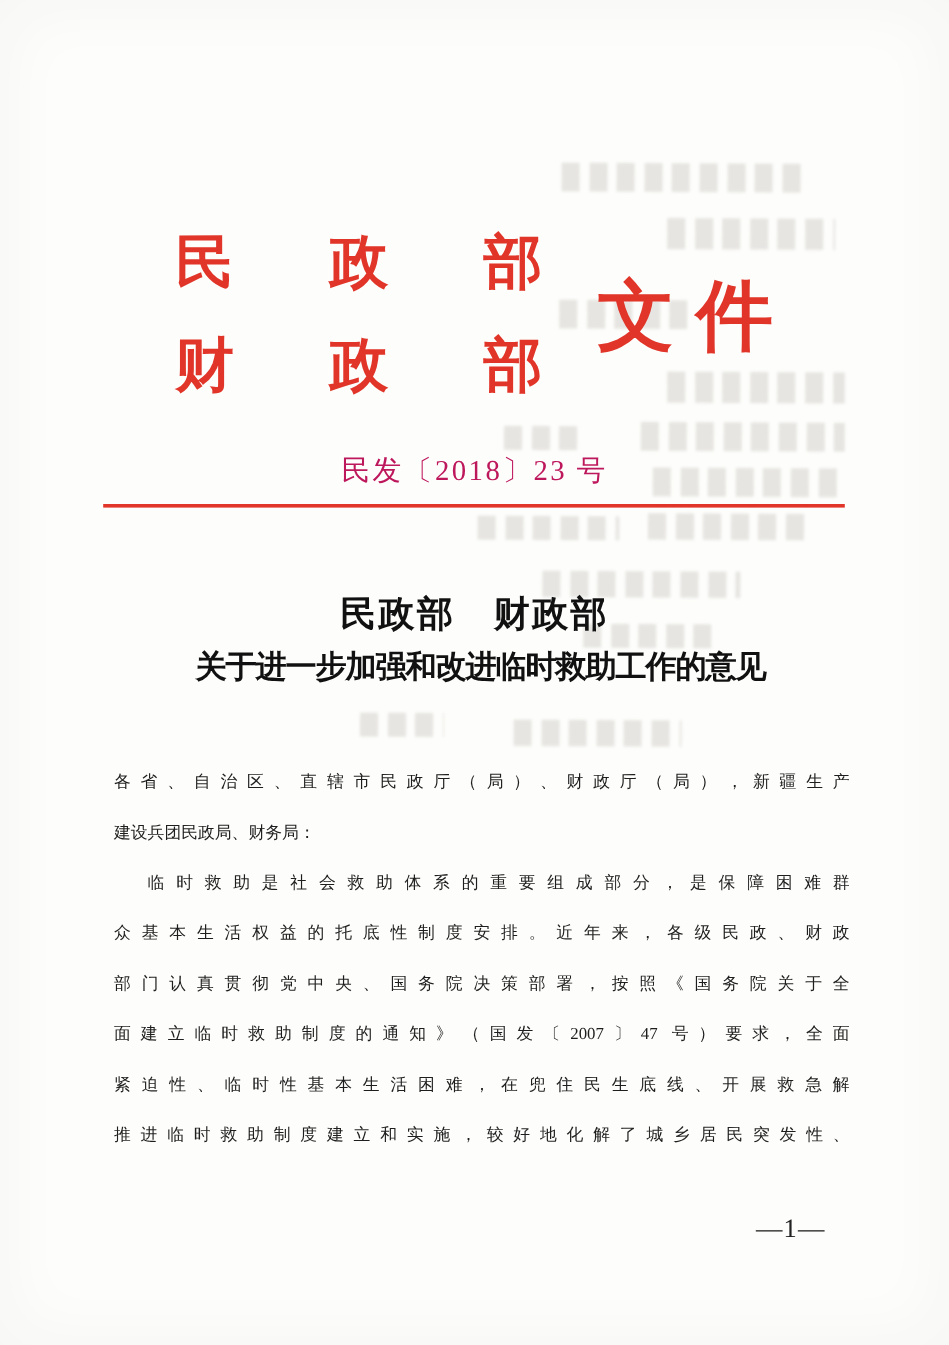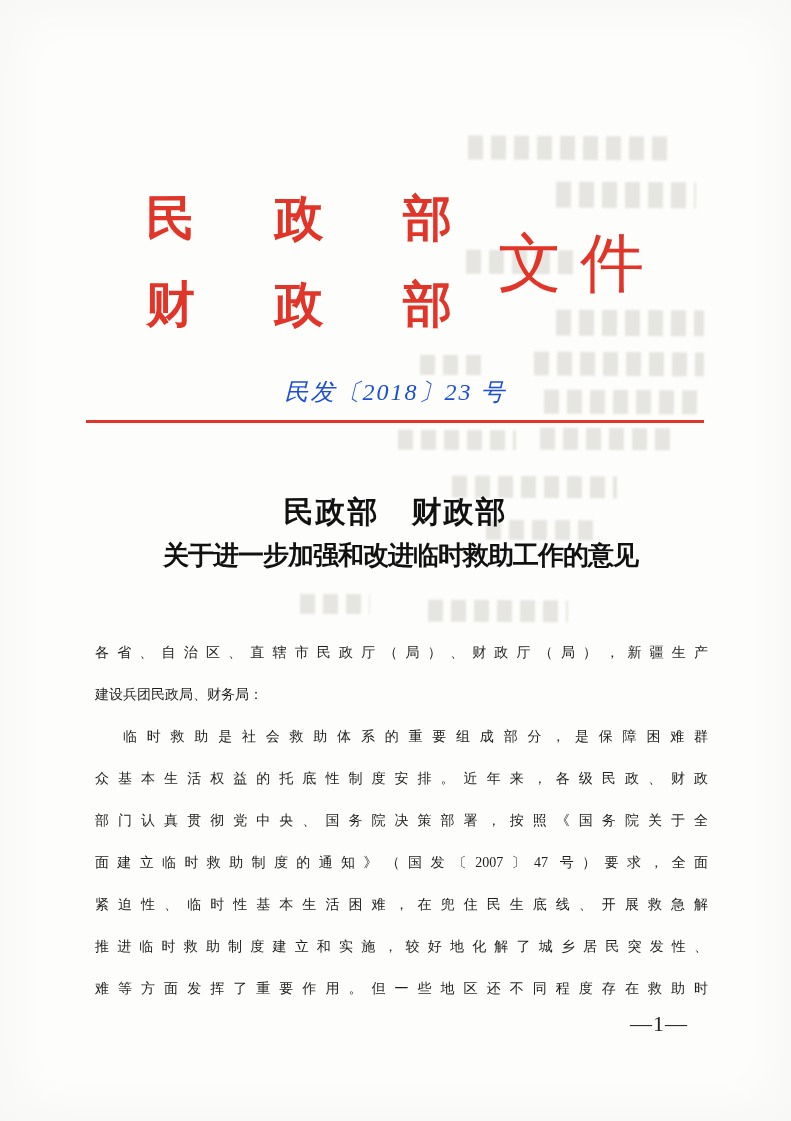--- a/index.html
+++ b/index.html
@@ -30,27 +30,27 @@
     position:absolute; left:146px; top:194px; width:306px;
   }
   .issuer-row {
     display:flex; justify-content:space-between;
     color:var(--red); font-weight:700; font-size:49px; line-height:1;
   }
   .issuer-row + .issuer-row { margin-top:37px; }
 
   .doc-type {
     position:absolute; left:498px; top:226px;
-    color:var(--red); font-weight:400; font-size:64px; line-height:1.2;
+    color:var(--red); font-weight:700; font-size:64px; line-height:1.2;
     letter-spacing:18px; white-space:nowrap;
   }
 
   .doc-number {
     position:absolute; left:0; top:376px; width:100%;
-    text-align:center; font-size:24px; letter-spacing:2px; color:#1d4ed8;font-style:italic;
+    text-align:center; font-size:24px; letter-spacing:2px; color:#be185d;
   }
 
   .red-rule {
     position:absolute; left:86px; top:420px; width:618px; height:3px;
     background:var(--red);
   }
 
   .title-line1 {
     position:absolute; left:0; top:492px; width:100%;
     text-align:center; font-size:30px; font-weight:700; color:#111;
@@ -124,18 +124,17 @@
 
   <div class="body-text">
     <div class="line just">各省、自治区、直辖市民政厅（局）、财政厅（局），新疆生产</div>
     <div class="line">建设兵团民政局、财务局：</div>
     <div class="line just indent">临时救助是社会救助体系的重要组成部分，是保障困难群</div>
     <div class="line just">众基本生活权益的托底性制度安排。近年来，各级民政、财政</div>
     <div class="line just">部门认真贯彻党中央、国务院决策部署，按照《国务院关于全</div>
     <div class="line just">面建立临时救助制度的通知》（国发〔2007〕47 号）要求，全面</div>
     <div class="line just">紧迫性、临时性基本生活困难，在兜住民生底线、开展救急解</div>
     <div class="line just">推进临时救助制度建立和实施，较好地化解了城乡居民突发性、</div>
-    <div class="line just">难等方面发挥了重要作用。但一些地区还不同程度存在救助时</div>
   </div>
 
   <div class="page-number">—1—</div>
 
 </div>
 
 </body></html>

